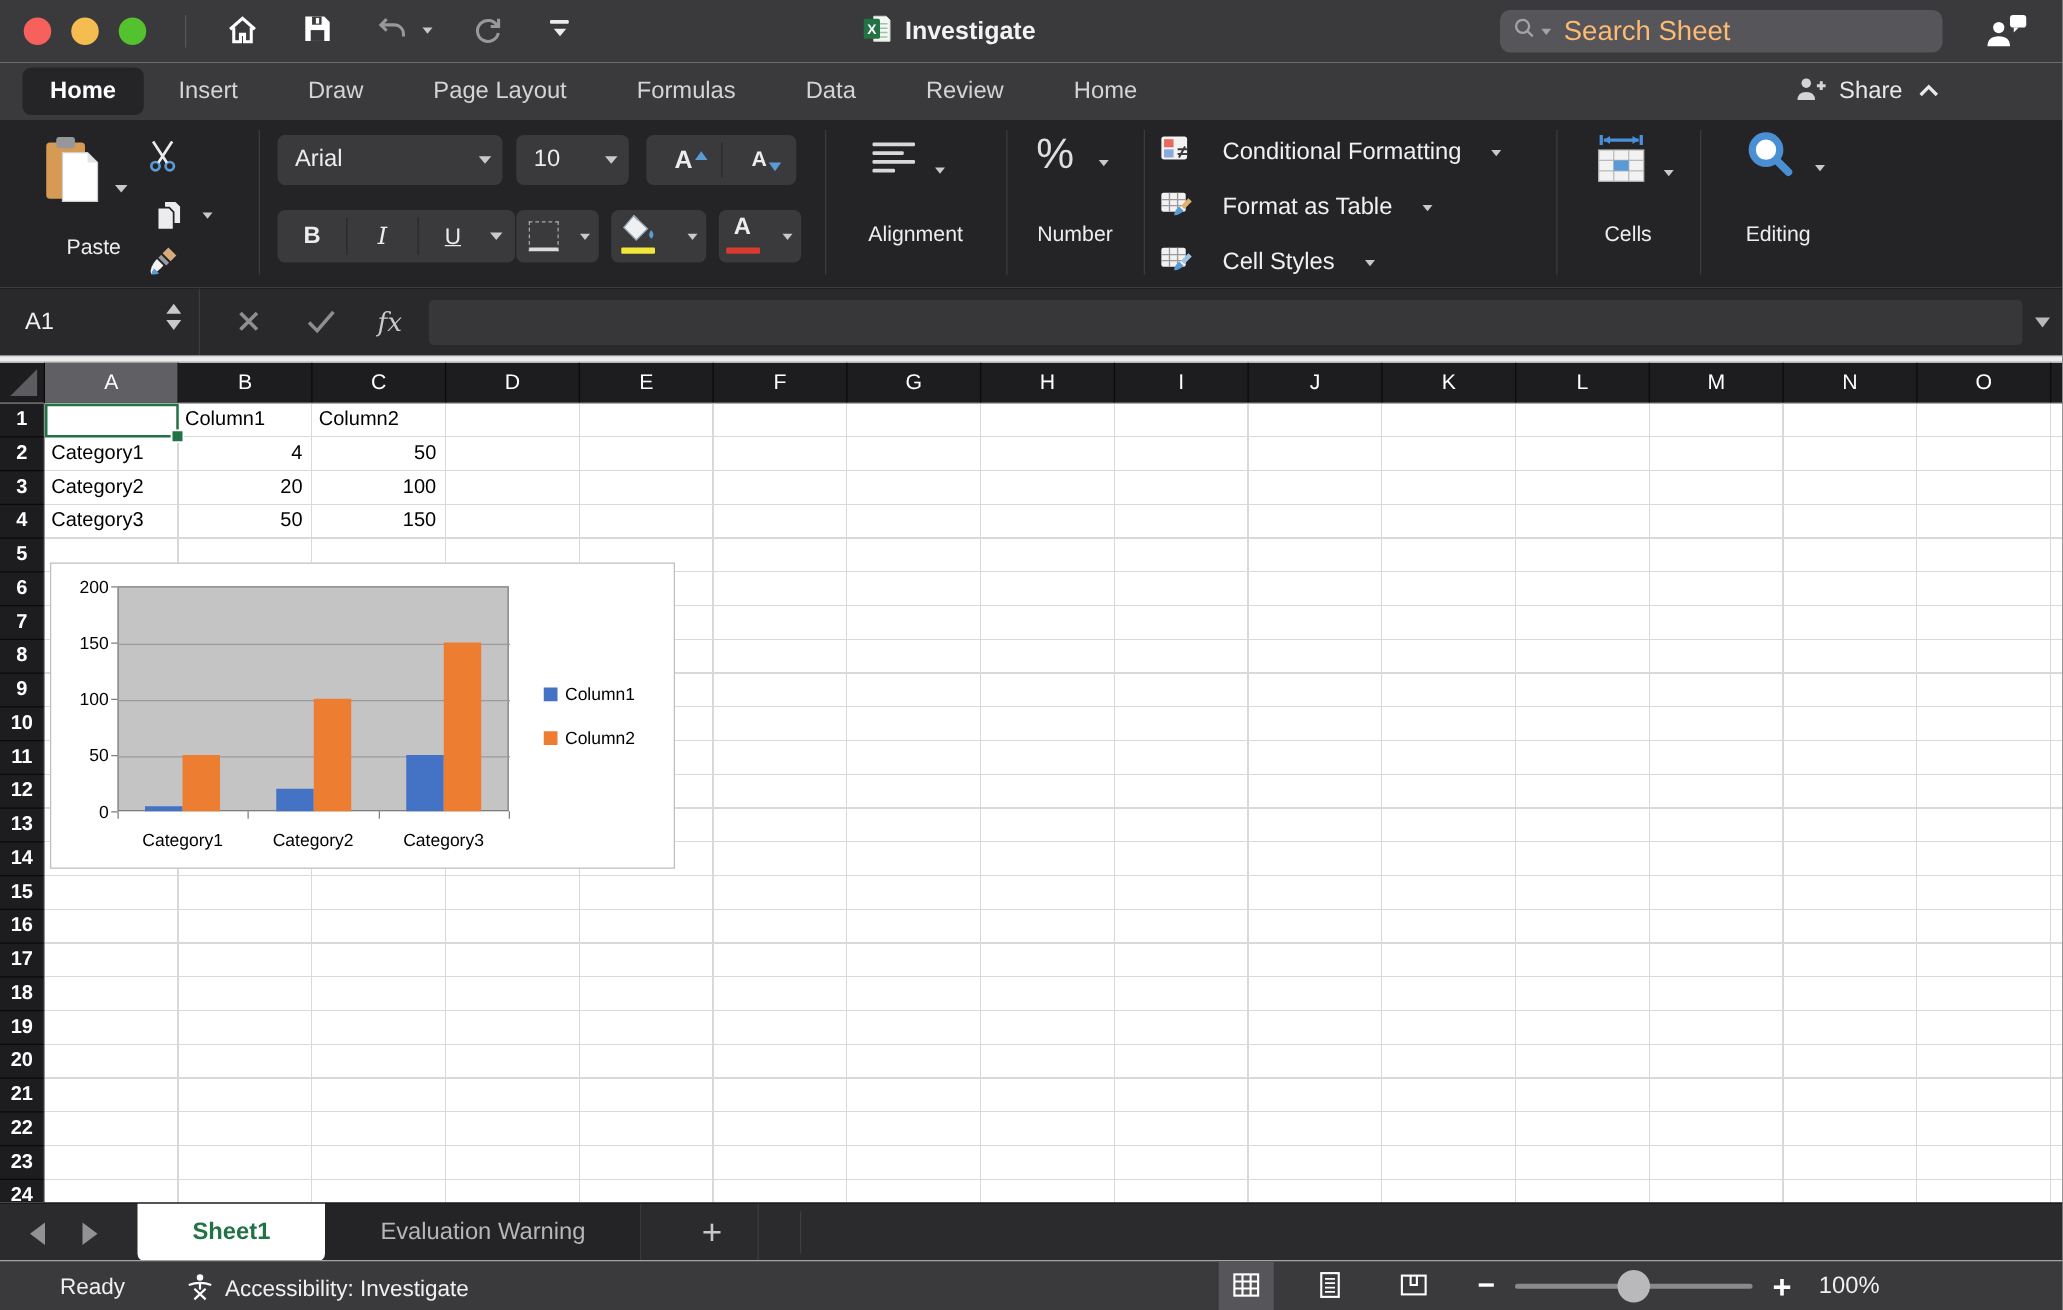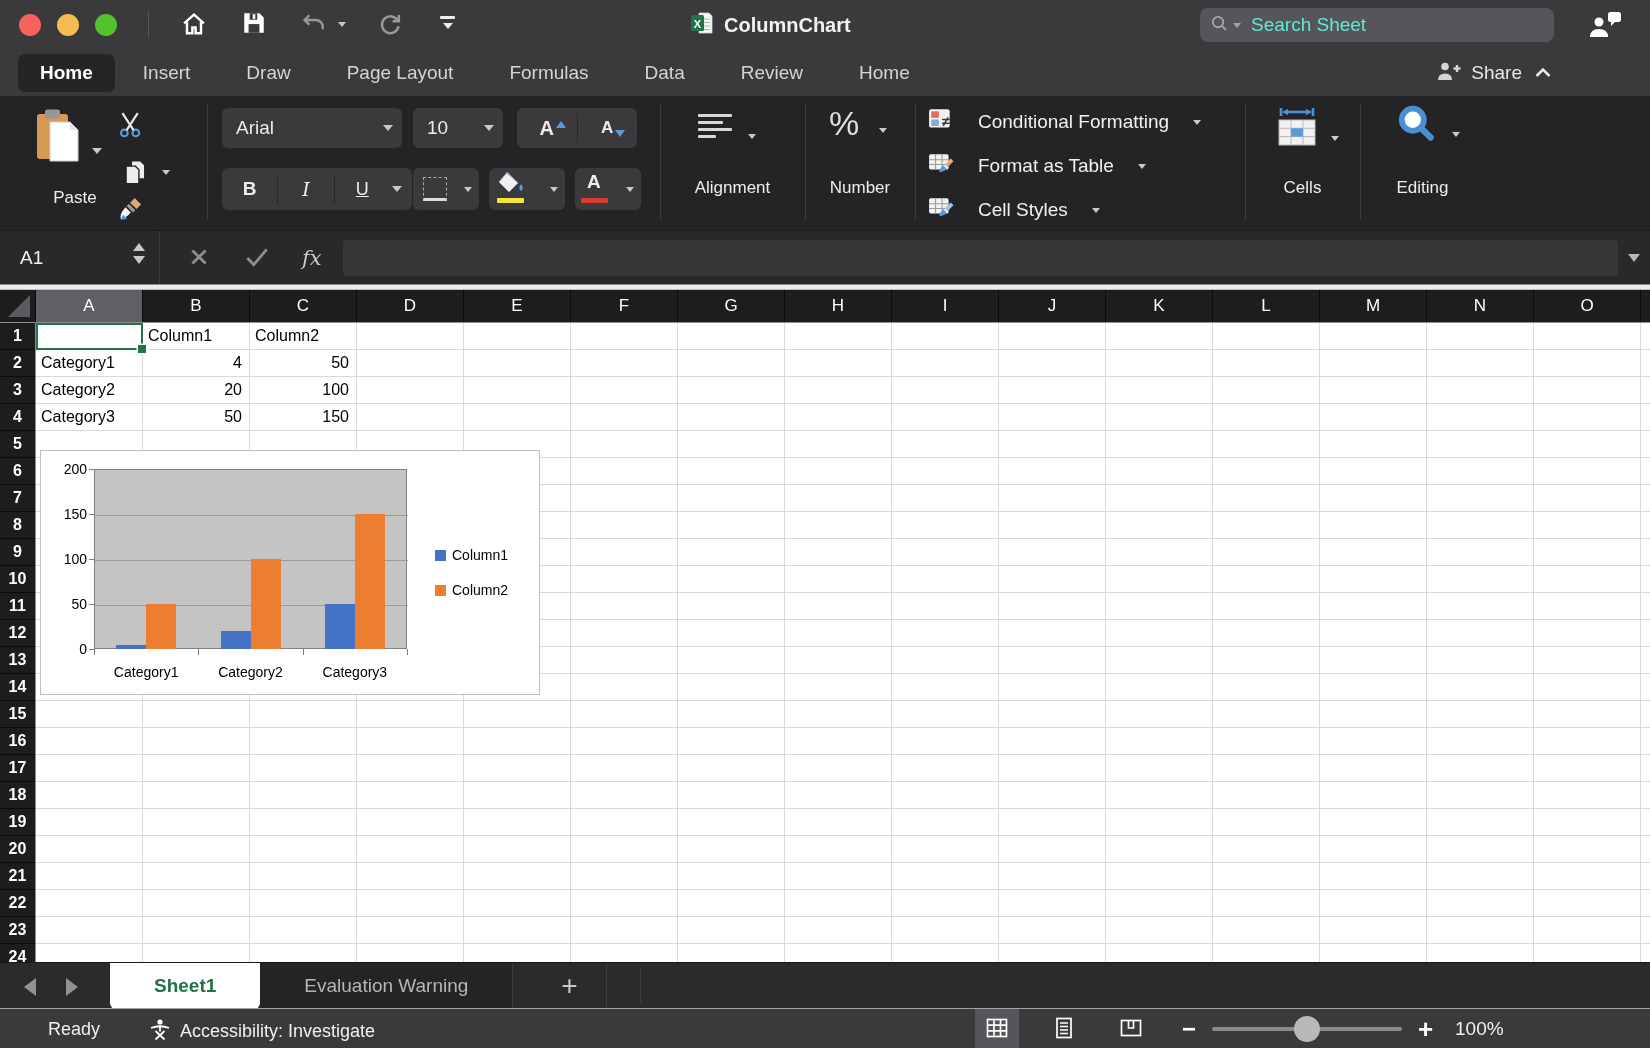--- a/index.html
+++ b/index.html
@@ -12,21 +12,21 @@
   .tl{position:absolute;top:14px;width:22px;height:22px;border-radius:50%;}
   .tl.close{left:19px;background:#f6615d;}
   .tl.min{left:57px;background:#f5bd4f;}
   .tl.max{left:95px;background:#54c22f;}
   .tb-sep{position:absolute;left:148px;top:12px;width:1px;height:26px;background:#565658;}
   .tb-btn{position:absolute;top:10px;background:none;border:none;padding:0;cursor:default;}
   .doc-title{position:absolute;left:690px;top:0;height:50px;display:flex;align-items:center;gap:10px;}
   .doc-title .ttl{font-size:20px;font-weight:bold;color:#f2f2f4;}
   .searchbox{position:absolute;left:1200px;top:8px;width:354px;height:34px;background:#56565a;
              border-radius:8px;display:flex;align-items:center;padding:0 10px;gap:4px;}
-  .searchbox .ph{color:#5eead4;font-size:19px;margin-left:6px;}
+  .searchbox .ph{color:#fdba74;font-size:22px;margin-left:6px;}
   .sb-cr{width:0;height:0;border-left:4px solid transparent;border-right:4px solid transparent;border-top:5px solid #a2a3a7;}
 
   
   .tabbar{position:absolute;left:0;top:50px;width:1650px;height:46px;background:#3a3a3c;}
   .tabs{position:absolute;left:18px;top:0;height:46px;display:flex;align-items:center;}
   .rtab{padding:8px 28px;font-size:19px;color:#d4d4d6;border-radius:7px;}
   .rtab.active{background:#252527;color:#fff;font-weight:bold;padding:8px 22px;}
   .share{position:absolute;right:128px;top:0;height:46px;display:flex;align-items:center;gap:9px;}
   .share .sh-lbl{color:#e8e8ea;font-size:19px;}
   .collapse-btn{position:absolute;right:98px;top:15px;background:none;border:none;padding:0;}
@@ -160,21 +160,21 @@
       </span>
     </button>
 
     <div class="doc-title">
       <span><svg width="24" height="24" viewBox="0 0 24 24">
             <path d="M9 2h10l3 3v17H9z" fill="#f4f6f4" stroke="#cfd8cf" stroke-width="0.8"></path>
             <path d="M11 8h9M11 11.5h9M11 15h9M11 18.5h9" stroke="#9fc3a6" stroke-width="1.2"></path>
             <rect x="1" y="4" width="13" height="16" rx="1.5" fill="#217346"></rect>
             <text x="7.5" y="16.5" text-anchor="middle" font-size="11" font-weight="bold" fill="#fff" font-family="Liberation Sans,sans-serif">X</text>
           </svg></span>
-      <span class="ttl">ColumnChart</span>
+      <span class="ttl">Investigate</span>
     </div>
 
     <div class="searchbox">
       <span><svg width="19" height="19" viewBox="0 0 20 20" fill="none" stroke="#a2a3a7" stroke-width="2">
             <circle cx="8.5" cy="8.5" r="5.5"></circle>
             <path d="M12.8 12.8 17 17"></path>
           </svg></span>
       <span class="sb-cr"></span>
       <span class="ph">Search Sheet</span>
     </div>

